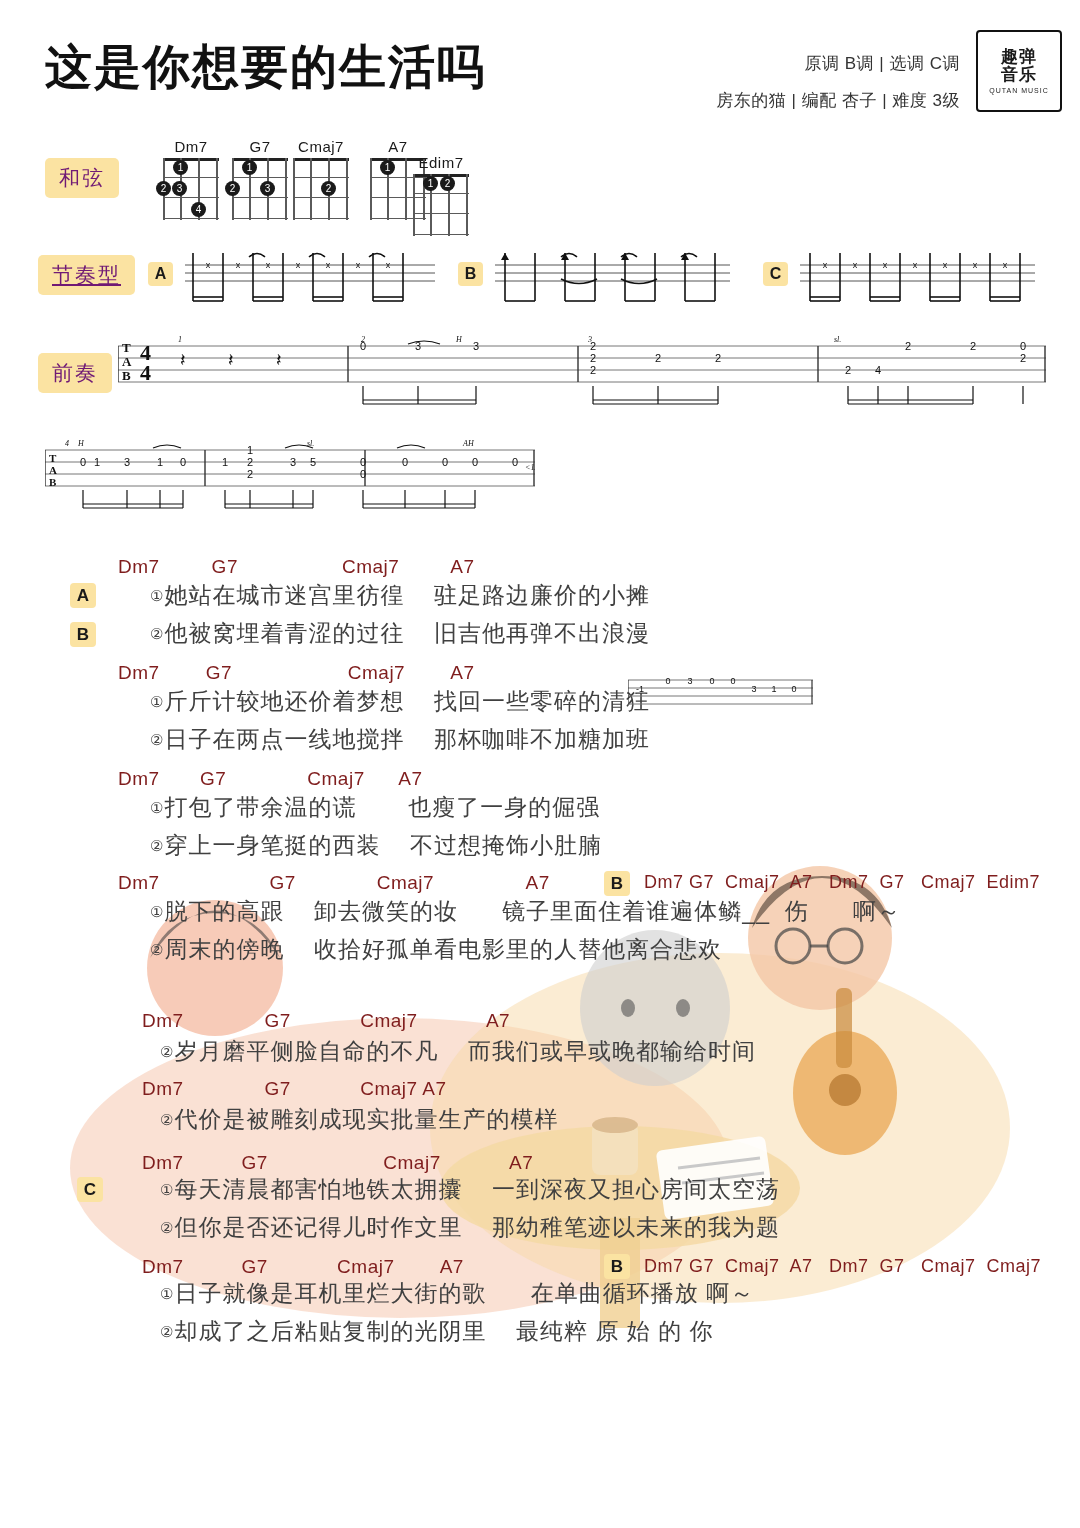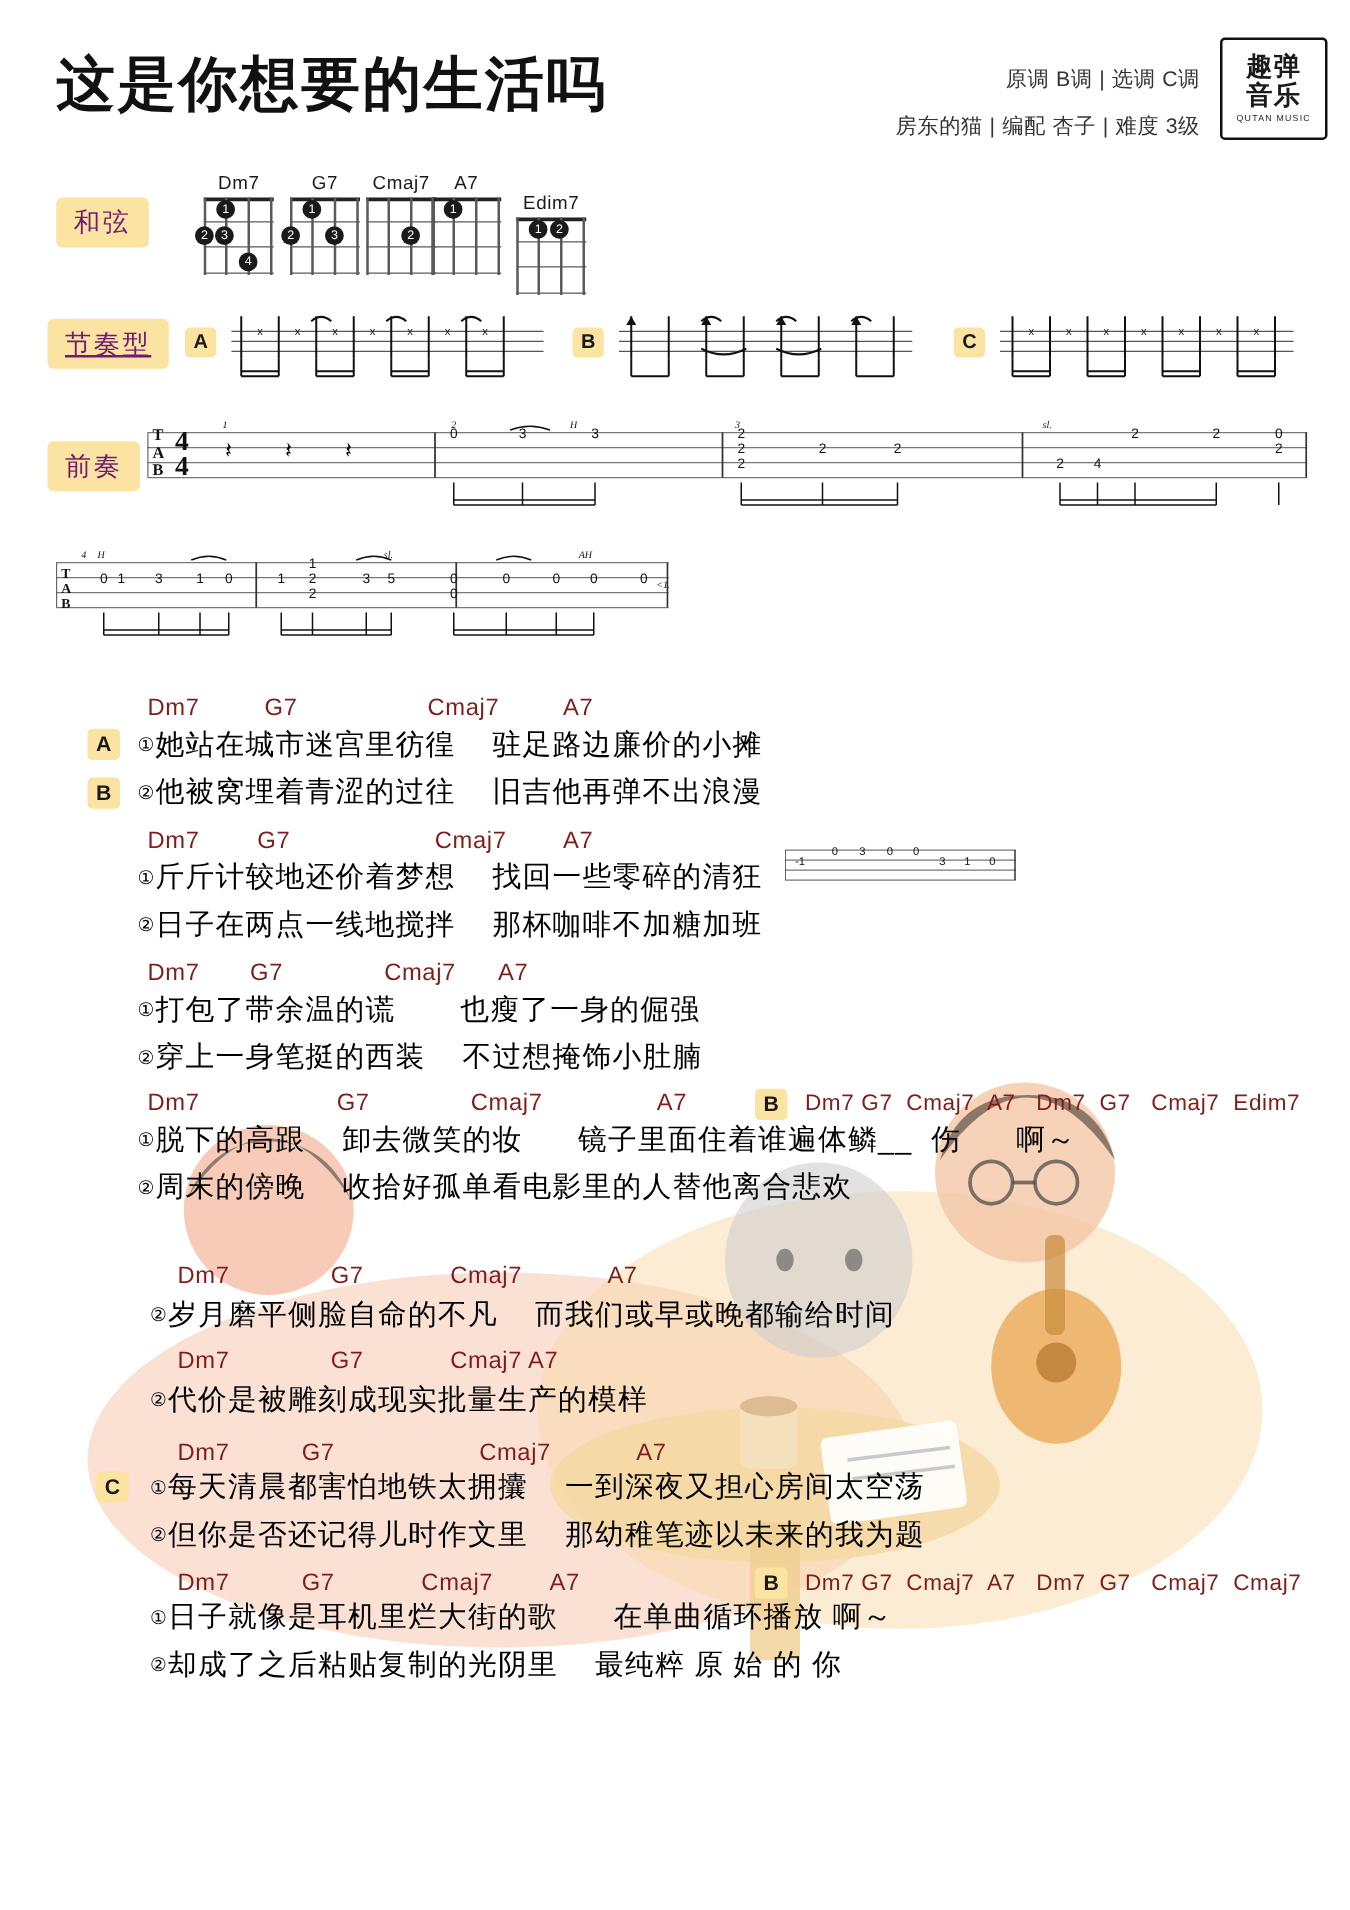--- a/index.html
+++ b/index.html
@@ -27,21 +27,21 @@
   }
   .meta { position:absolute; right:120px; top:52px; text-align:right; }
   .meta .line1 { font-size:17px; color:#333; letter-spacing:0.5px; }
   .meta .line2 { font-size:17px; color:#333; letter-spacing:0.5px; margin-top:14px; }
 
   .logo {
     position:absolute; right:18px; top:30px;
     width:86px; height:82px; border:2px solid #111; border-radius:4px;
     display:flex; flex-direction:column; align-items:center; justify-content:center;
   }
-  .logo .cn { font-size:21px; font-weight:bold; line-height:1.05; letter-spacing:1px; }
+  .logo .cn { font-size:17px; font-weight:bold; line-height:1.05; letter-spacing:1px; }
   .logo .en { font-size:7px; letter-spacing:1px; margin-top:4px; color:#222; }
 
   
   .tag {
     position:absolute; background:#fbe3a2; border-radius:5px;
     font-size:21px; padding:6px 14px; letter-spacing:2px; color:#701a75;
   }
 
   
   .chordbox { position:absolute; }
@@ -56,21 +56,21 @@
   }
 
   
   .patlabel {
     position:absolute; background:#fbe3a2; border-radius:4px;
     font-size:16px; width:25px; height:24px; line-height:24px; text-align:center; font-weight:bold;
   }
 
   
   .chords { position:absolute; font-size:19px; letter-spacing:0.5px; color:#7f1d1d; white-space:pre; }
-  .lyric { position:absolute; font-size:23px; letter-spacing:1px; color:#000000; white-space:pre; }
+  .lyric { position:absolute; font-size:23px; letter-spacing:1px; color:#404040; white-space:pre;margin-left:40px; }
   .num { font-size:15px; vertical-align:2px; }
 
   .sectag {
     position:absolute; background:#fbe3a2; border-radius:4px;
     width:26px; height:25px; line-height:25px; text-align:center;
     font-size:17px; font-weight:bold;
   }
 
   .tabsvg { position:absolute; }
 </style>
@@ -176,21 +176,21 @@
           <div class="str" style="left:17px;"></div>
         <div class="str" style="left:35px;"></div>
           <div class="str" style="left:53px;"></div>
         <div class="fret" style="top:19px;"></div>
           <div class="fret" style="top:39px;"></div>
           <div class="fret" style="top:60px;"></div>
         <div class="dot" style="left:28px; top:23px;">2</div>
       </div>
     </div>
 
-    <div class="chordbox" style="left:345px; top:138px;">
+    <div class="chordbox" style="left:370px; top:138px;">
       <div class="cname">A7</div>
       <div class="grid">
         <div class="nut"></div>
         <div class="str" style="left:0px;"></div>
           <div class="str" style="left:17px;"></div>
         <div class="str" style="left:35px;"></div>
           <div class="str" style="left:53px;"></div>
         <div class="fret" style="top:19px;"></div>
           <div class="fret" style="top:39px;"></div>
           <div class="fret" style="top:60px;"></div>

